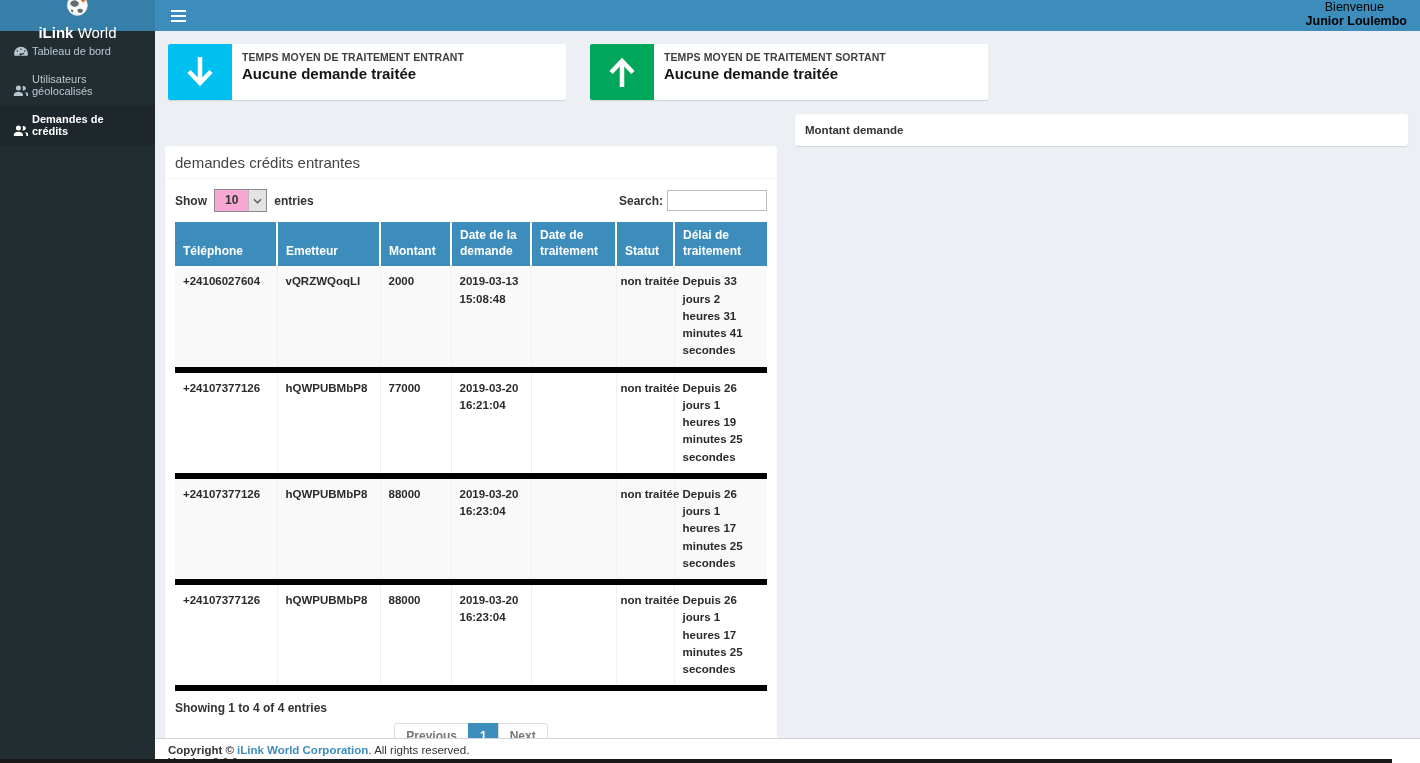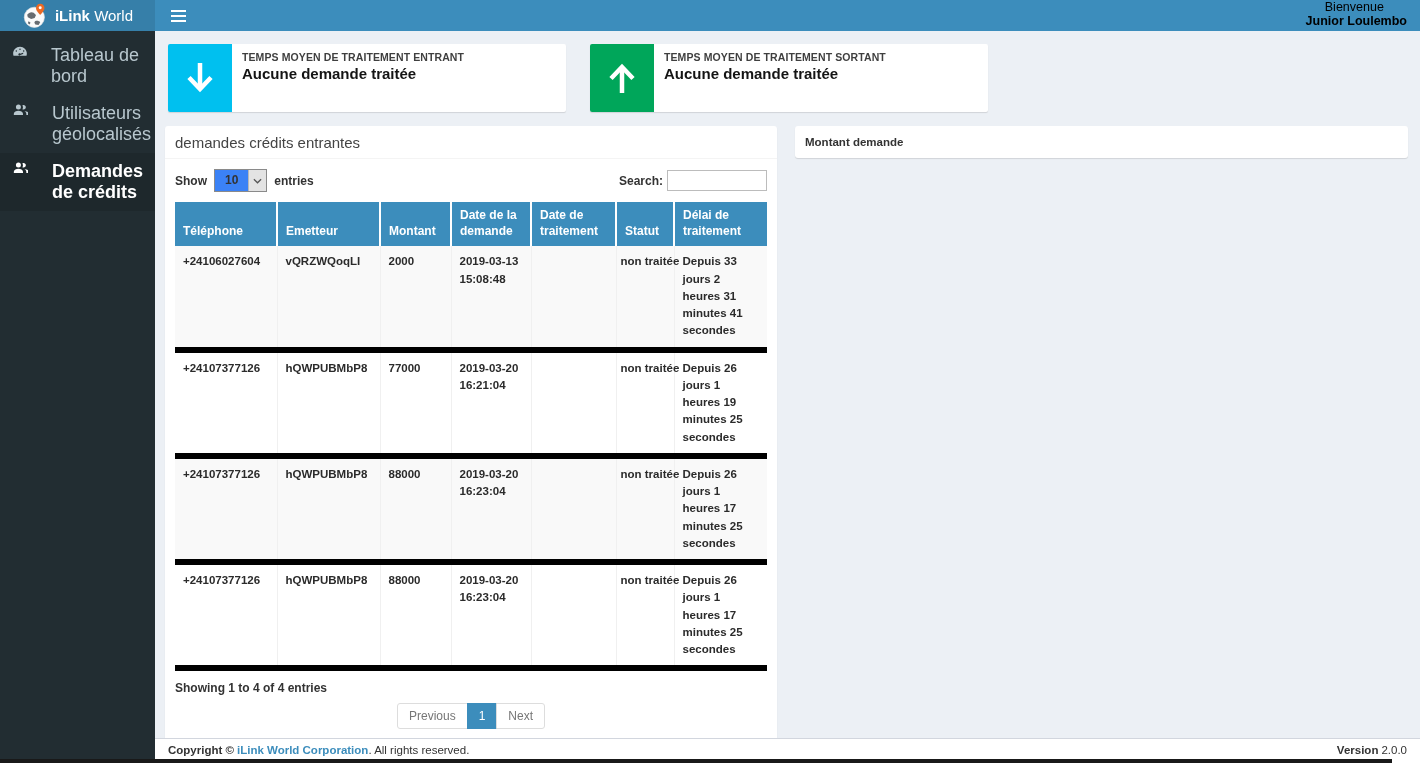--- a/index.html
+++ b/index.html
@@ -3,70 +3,70 @@
 <meta charset="utf-8">
 <style>
   * { margin:0; padding:0; box-sizing:border-box; }
   html,body { width:1420px; height:763px; }
   body {
     font-family:"Liberation Sans","DejaVu Sans",sans-serif;
     background:#ecf0f5; position:relative; overflow:hidden; color:#333;
   }
   
   .navbar { position:absolute; top:0; left:0; right:0; height:31px; background:#3c8dbc; display:flex; z-index:10; }
-  .brand { width:155px; height:31px; background:#367fa9; color:#fff; display:flex; align-items:center; justify-content:center; gap:7px; font-size:15px; cursor:pointer; }
+  .brand { width:155px; height:31px; background:#367fa9; color:#fff; display:flex; align-items:center; justify-content:center; gap:7px; font-size:15px; cursor:pointer;flex-direction:column; }
   .brand .brand-bold { font-weight:bold; }
   .hamburger { display:flex; align-items:center; padding:0 16px; cursor:pointer; }
   .welcome { margin-left:auto; display:flex; align-items:center; color:#000000; font-size:12.5px; padding-right:13px;flex-direction:column; }
   .welcome b { margin-left:4px; }
   
   .sidebar { position:absolute; top:31px; left:0; bottom:0; width:155px; background:#222d32; z-index:9; }
   .sidebar-menu { list-style:none; padding-top:6px; }
-  .sidebar-item { display:flex; align-items:flex-start; gap:24px; padding:8px 13px; font-size:18px; color:#b8c7ce; cursor:pointer; }
+  .sidebar-item { display:flex; align-items:flex-end; gap:4px; padding:8px 13px; font-size:11px; color:#b8c7ce; cursor:pointer; }
   .sidebar-item .mi { display:inline-flex; width:15px; justify-content:center; }
   .sidebar-item.active { background:#1e282c; color:#fff; font-weight:bold; }
   
   .content { position:absolute; left:155px; top:31px; right:0; bottom:25px; padding:13px 12px 0 10px; }
   .info-row { display:flex; margin-left:3px; margin-bottom:14px; }
-  .info-box { width:398px; height:68px; background:#fff; border-radius:2px; box-shadow:0 1px 1px rgba(0,0,0,.12); display:flex; margin-right:24px; }
+  .info-box { width:398px; height:56px; background:#fff; border-radius:2px; box-shadow:0 1px 1px rgba(0,0,0,.12); display:flex; margin-right:24px; }
   .info-icon { width:64px; flex:none; display:flex; align-items:center; justify-content:center; border-radius:2px 0 0 2px; }
   .info-content { padding:7px 10px 0; overflow:hidden; }
   .info-title { font-size:10.5px; font-weight:bold; color:#3f3f3f; letter-spacing:.1px; white-space:nowrap; }
   .info-value { font-size:15px; font-weight:bold; color:#141414; margin-top:2px; }
   .main-row { display:flex; gap:18px; align-items:flex-start; margin-bottom:14px; }
   .col-left { width:612px; flex:none; }
   .col-right { flex:1; min-width:0; }
   .panel { background:#fff; border-radius:3px; box-shadow:0 1px 1px rgba(0,0,0,.12); }
-  .panel-header { padding:8px 10px 7px; border-bottom:1px solid #f4f4f4; font-size:15px; color:#444; }
+  .panel-header { padding:8px 10px 7px; border-bottom:1px solid #f4f4f4; font-size:15px; color:#444;margin-top:32px; }
   .panel-body { padding:10px; }
   .empty-text { font-size:11.5px; font-weight:bold; color:#333; }
   
   .dt-controls { display:flex; justify-content:space-between; align-items:center; margin-bottom:10px; font-size:12px; font-weight:bold; color:#333; }
   .dt-length { display:flex; align-items:center; }
-  .dt-select { display:inline-flex; align-items:stretch; border:1px solid #8a8a8a; background:#3b82f6; margin:0 7px; height:23px; cursor:pointer; }
+  .dt-select { display:inline-flex; align-items:stretch; border:1px solid #8a8a8a; background:#f9a8d4; margin:0 7px; height:23px; cursor:pointer; }
   .dt-select .val { padding:3px 10px 0; font-size:12px; font-weight:bold; }
   .dt-select .arrow { width:18px; background:#e3e3e3; border-left:1px solid #b8b8b8; display:flex; align-items:center; justify-content:center; }
   .dt-search { display:flex; align-items:center; }
   .dt-search input { margin-left:4px; width:100px; height:21px; border:1px solid #bcbcbc; border-radius:0; padding:0 4px; font-family:inherit; }
   table.dt { width:100%; border-collapse:collapse; table-layout:fixed; }
   table.dt thead th { background:#3c8dbc; color:#fff; font-size:12px; font-weight:bold; text-align:left; vertical-align:bottom; padding:5px 8px 7px; border-left:2px solid #fff; line-height:1.35; cursor:pointer; }
   table.dt thead th:first-child { border-left:none; }
   table.dt tbody td { font-size:11.5px; font-weight:600; color:#2b2b2b; padding:7px 8px; vertical-align:top; line-height:1.5; border-left:1px solid #f0f0f0; border-bottom:6px solid #000000; word-wrap:break-word; }
   table.dt tbody td:first-child { border-left:none; }
   table.dt tbody td:nth-child(6) { white-space:nowrap; padding:7px 4px; }
   table.dt tbody tr:nth-child(odd) { background:#f9f9f9; }
   .dt-info { font-size:12px; font-weight:600; color:#333; margin-top:10px; }
   .dt-paginate { text-align:center; margin:8px 0 14px; }
   .pagination { display:inline-flex; }
-  .page-btn { border:1px solid #ddd; background:#fff; color:#767676; font-size:12px; font-weight:400; padding:5px 11px; margin-left:-1px; cursor:pointer; font-family:inherit; }
+  .page-btn { border:1px solid #ddd; background:#fff; color:#767676; font-size:12px; font-weight:700; padding:5px 11px; margin-left:-1px; cursor:pointer; font-family:inherit; }
   .page-btn.first { border-radius:3px 0 0 3px; margin-left:0; }
   .page-btn.last { border-radius:0 3px 3px 0; }
   .page-btn.active { background:#3c8dbc; border-color:#3c8dbc; color:#fff; }
   
-  .footer { position:absolute; left:155px; right:0; bottom:0; height:25px; background:#fff; border-top:1px solid #d2d6de; padding:5px 13px 0; font-size:11.5px; display:flex; justify-content:space-between; z-index:8; }
+  .footer { position:absolute; left:155px; right:0; bottom:0; height:25px; background:#fff; border-top:1px solid #d2d6de; padding:5px 13px 0; font-size:11.5px; display:flex; justify-content:space-between; z-index:8;flex-direction:column; }
   .footer a { color:#3c8dbc; font-weight:bold; text-decoration:none; cursor:pointer; }
   .footer .bold { font-weight:bold; margin-right:3px; }
   .bottom-strip { position:absolute; bottom:0; left:0; width:1392px; height:4px; background:#191919; z-index:11; }
 </style>
 </head>
 <body>
 
 <div class="navbar">
   <div class="brand">
     <span style="display:inline-flex;">

